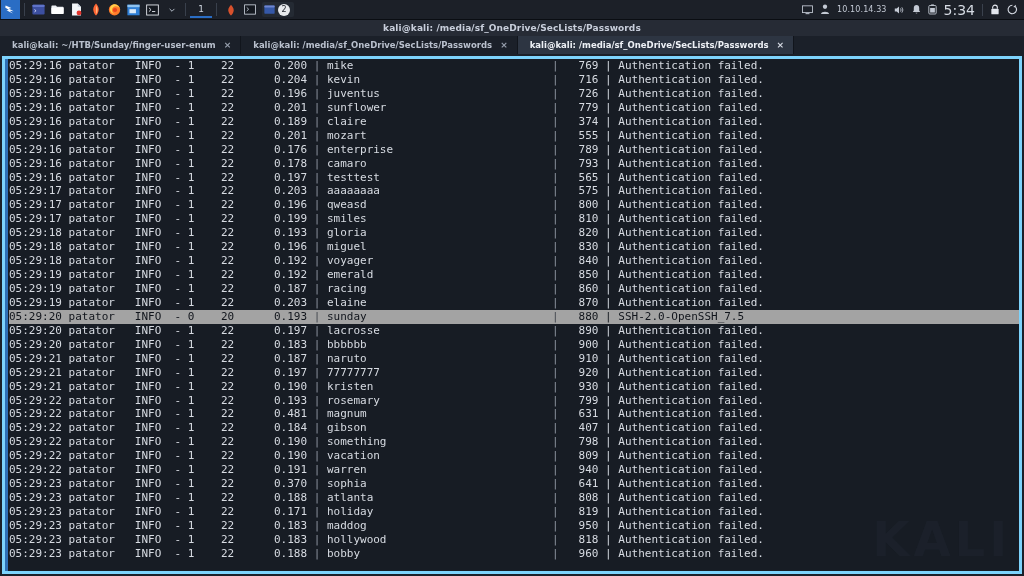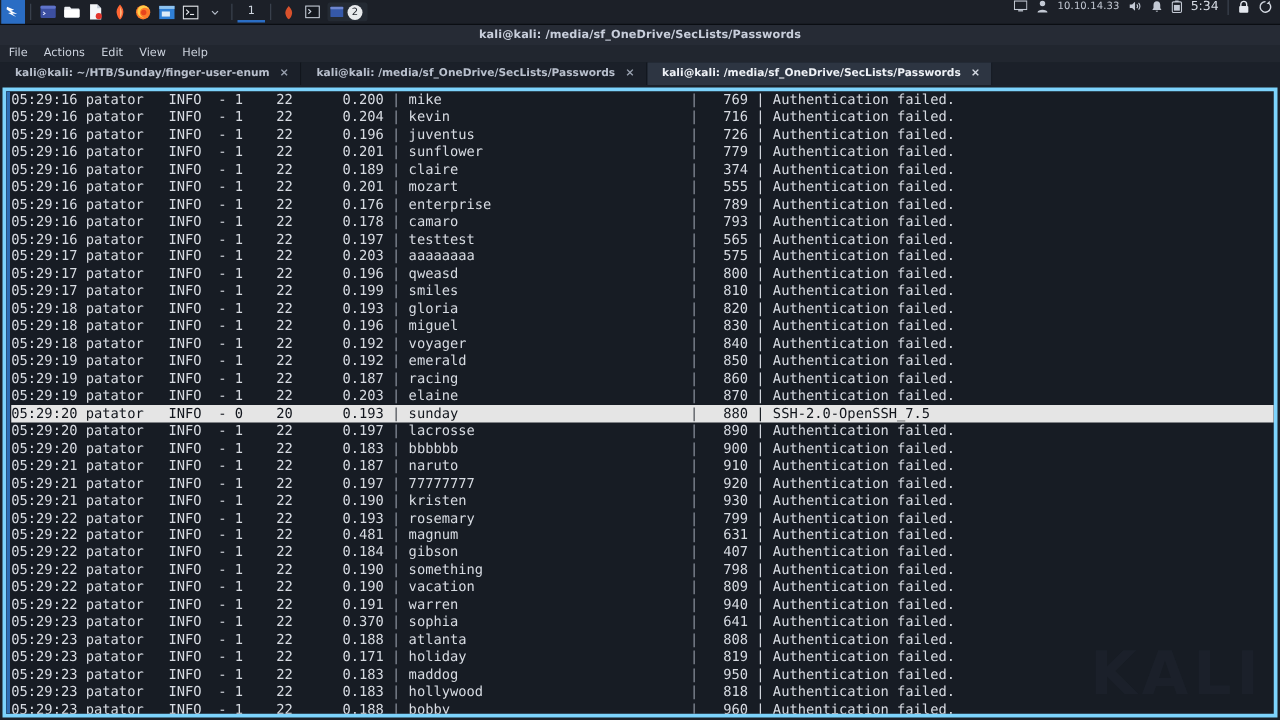--- a/index.html
+++ b/index.html
@@ -21,31 +21,31 @@
 
   
   .panel{
     position:absolute;left:0;top:0;width:1024px;height:19px;
     background:#1c2028;
     display:flex;align-items:center;
     border-bottom:1px solid #0a0d12;
     z-index:40;
   }
   .panel-left{display:flex;align-items:center;height:19px;padding-left:1px;}
-  .panel-right{margin-left:auto;display:flex;height:19px;padding-right:6px;gap:7px;}
+  .panel-right{margin-left:auto;display:flex;align-items:center;height:19px;padding-right:6px;gap:7px;}
   .tb{
     width:19px;height:19px;display:flex;align-items:center;justify-content:center;
     position:relative;flex:0 0 auto;
   }
   .tb-sel{background:#2a6dc4;}
   .sep{width:1px;height:13px;background:#39404c;margin:0 4px;flex:0 0 auto;}
 
   .ic{display:block;}
   .tray-txt{color:#c3c9d4;font-size:8px;letter-spacing:.1px;font-family:"DejaVu Sans",sans-serif;}
-  .clock{color:#d5dae3;font-size:10px;font-family:"DejaVu Sans",sans-serif;}
+  .clock{color:#d5dae3;font-size:14px;font-family:"DejaVu Sans",sans-serif;}
   .vbar{width:1px;height:12px;background:#3a414d;}
 
   .wsbox{
     min-width:22px;height:15px;display:flex;align-items:center;justify-content:center;
     color:#cfd6e0;font-size:9px;border-bottom:2px solid #2a6dc4;
     font-family:"DejaVu Sans",sans-serif;
   }
   .taskentry{
     height:15px;display:flex;align-items:center;gap:3px;padding:0 4px 0 2px;
     background:#242a33;border-radius:2px;margin-left:3px;
@@ -118,21 +118,21 @@
     position:absolute;left:0;top:0;width:3px;height:100%;
     background:#2f6fb5;display:block;
   }
   .lines{
     position:absolute;left:4px;top:0px;right:0;bottom:0;
     font-family:"DejaVu Sans Mono","Liberation Mono",monospace;
     font-size:11px;line-height:13.95px;
     color:#d7dbe2;white-space:pre;
   }
   .ln{height:13.95px;position:relative;}
-  .ln.hit{background:#e5e5e5;color:#11151c;}
+  .ln.hit{background:#a3a3a3;color:#11151c;}
   .ln .sep1{color:#8d94a1;}
   .ln.hit .sep1{color:#44484f;}
 </style>
 </head>
 <body>
 
 <div id="root">
 
   <div class="desktop"></div>
 
@@ -285,27 +285,20 @@
       </span>
     </div>
   </div>
 
   <div class="win">
 
     <div class="titlebar">
       <div class="ttl">kali@kali: /media/sf_OneDrive/SecLists/Passwords</div>
     </div>
 
-    <div class="menubar">
-      <span>File</span>
-      <span>Actions</span>
-      <span>Edit</span>
-      <span>View</span>
-      <span>Help</span>
-    </div>
 
     <div class="tabbar">
       <div class="tab">
         <span>kali@kali: ~/HTB/Sunday/finger-user-enum</span>
         <span class="x">×</span>
       </div>
       <div class="tab">
         <span>kali@kali: /media/sf_OneDrive/SecLists/Passwords</span>
         <span class="x">×</span>
       </div>

